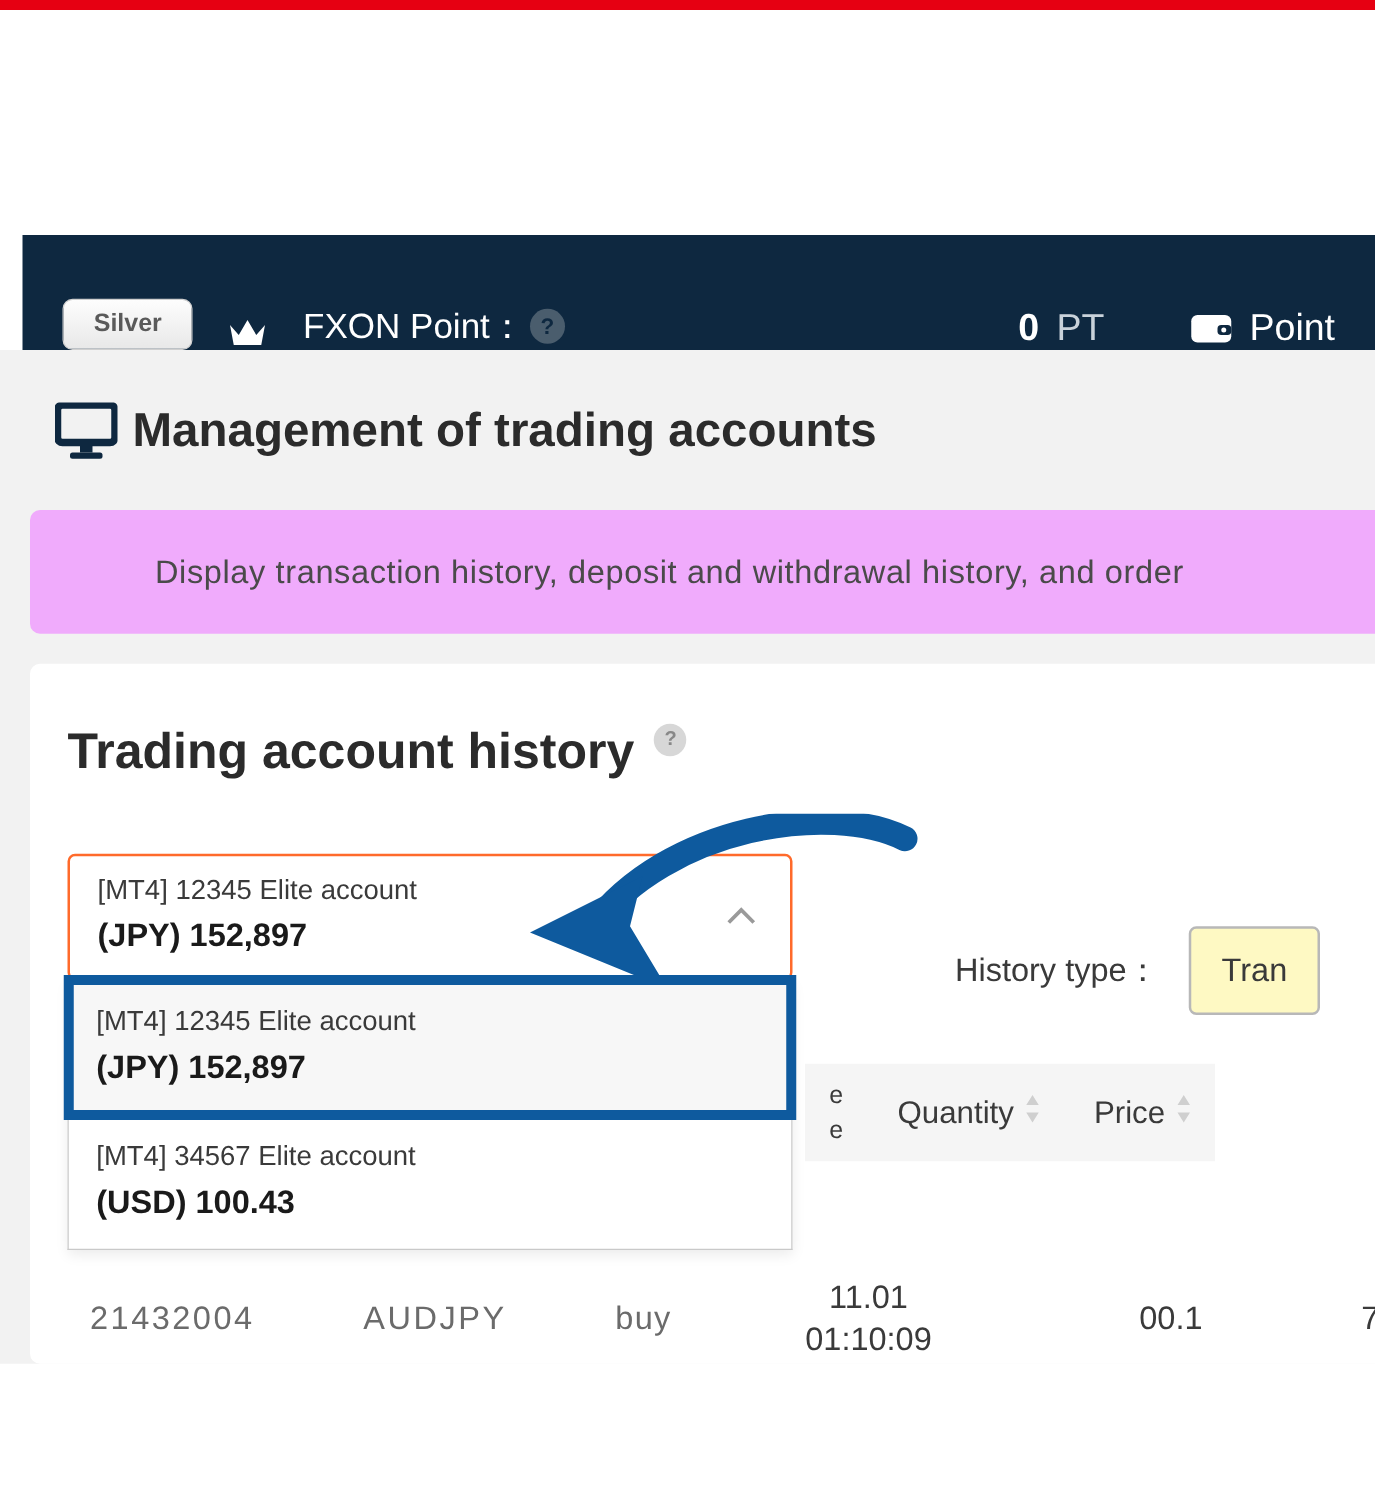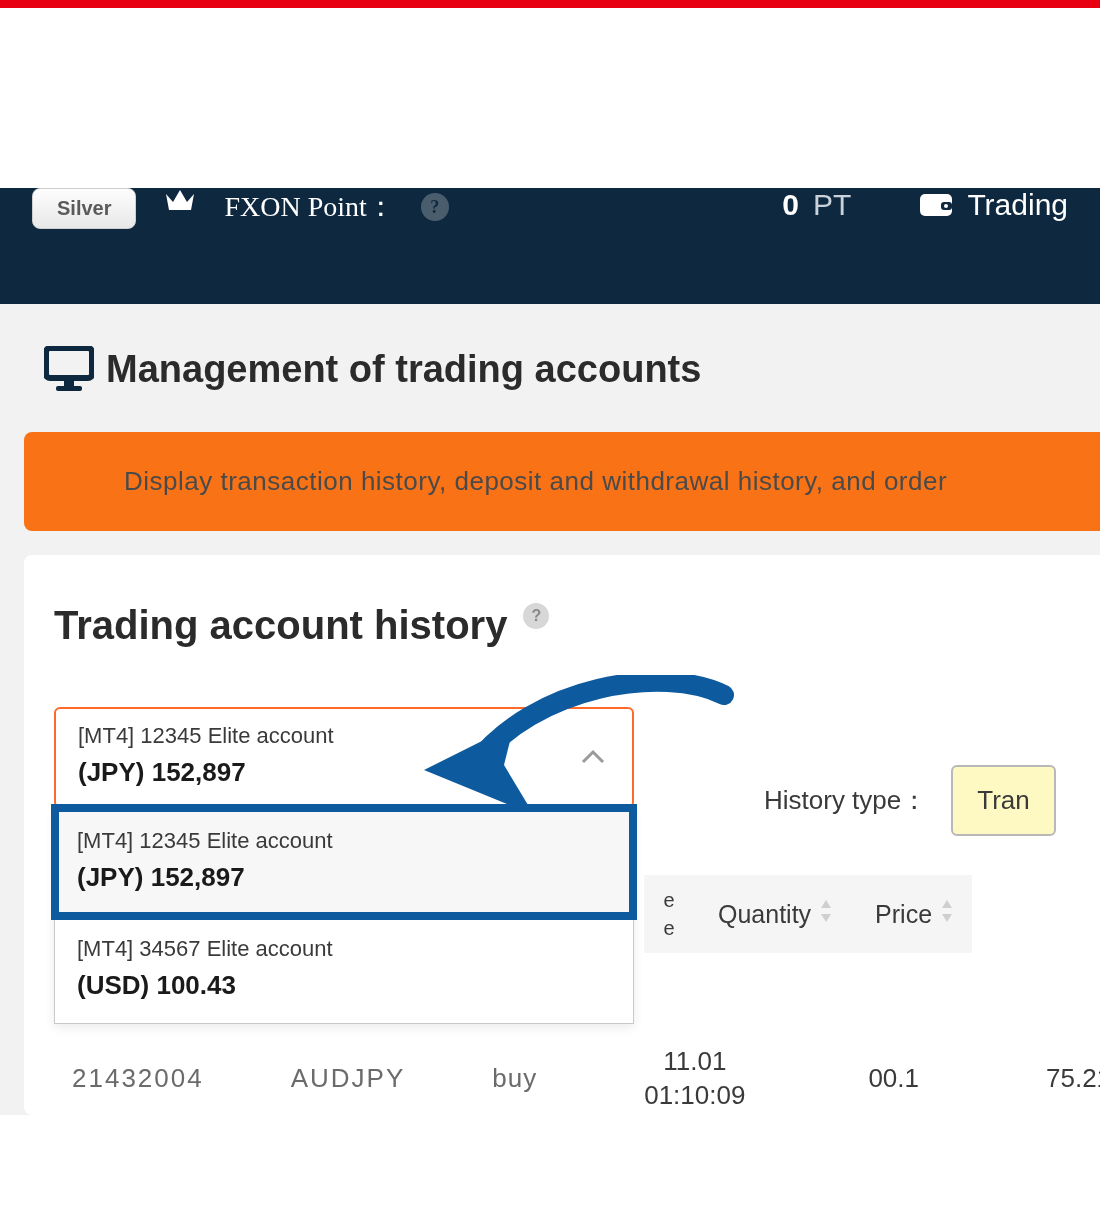--- a/index.html
+++ b/index.html
@@ -13,39 +13,40 @@
   }
   .red-bar {
     height: 8px;
     background: #e60012;
     width: 100%;
   }
   .spacer-top { height: 180px; background:#fff; }
 
   .topbar {
     background: #0e2840;
-    height: 116px;
+    height: 92px;
     display: flex;
-    align-items: flex-start;
+    align-items: flex-end;
     padding: 0 32px;
     color: #ffffff;
     gap: 28px;
     position: relative;
+    margin-left: 18px;
   }
   .badge-silver {
     background: linear-gradient(#fdfdfd,#e8e8e8);
     color: #5a5a5a;
     font-weight: 700;
     font-size: 20px;
     padding: 8px 24px;
     border-radius: 8px;
     border:1px solid #cfcfcf;
   }
   .crown-icon { display:inline-flex; }
-  .point-label { font-size: 28px; font-weight: 500; color:#fff; display:flex; align-items:center; gap:26px;font-family:Liberation Serif, serif;}
+  .point-label { font-size: 28px; font-weight: 500; color:#fff; display:flex; align-items:center; gap:4px;}
   .help-circle {
     width:28px; height:28px; border-radius:50%;
     background:#4a5d6d; color:#0e2840; display:inline-flex;
     align-items:center; justify-content:center; font-weight:700; font-size:18px;
   }
   .pt-group { margin-left:auto; display:flex; align-items:center; gap:14px; font-size:30px;}
   .pt-value { font-weight:700; }
   .pt-unit { font-weight:500; color:#c9d2da; }
   .wallet-group { display:flex; align-items:center; gap:14px; font-size:30px; margin-left:40px;}
   .wallet-icon { display:inline-flex; }
@@ -53,21 +54,21 @@
   .page-body { background:#f2f2f2; padding: 0 0 0 24px; }
 
   .page-header {
     display:flex; align-items:center; gap:12px;
     padding: 42px 20px 40px 20px;
   }
   .monitor-icon { display:inline-flex; color:#0e2840; }
   .page-title { font-size:38px; font-weight:800; color:#2b2b2b; }
 
   .card {
-    background:#f97316;
+    background:#f0abfc;
     border-radius:8px 0 0 8px;
     padding: 34px 0 34px 100px;
     margin-bottom: 24px;
   }
   .desc-text { font-size:26px; color:#4a4a4a; letter-spacing:0.5px; white-space:nowrap; }
 
   .card2 {
     background:#ffffff;
     border-radius:8px 0 0 8px;
     padding: 48px 0 0 30px;
@@ -155,21 +156,21 @@
     display:flex;
     font-size:26px;
     color:#3a3a3a;
     gap: 87px;
     align-items:center;
   }
   .cell-order { letter-spacing:2px; color:#6b6b6b;}
   .cell-sym { letter-spacing:2px; color:#6b6b6b;}
   .cell-type { color:#6b6b6b; letter-spacing:1px;}
   .cell-dt { text-align:center; line-height:1.3; margin-left:20px;}
-  .cell-qty { margin-left:36px;}
+  .cell-qty { margin-left:79px;}
   .cell-price { margin-left:40px;}
 
   .arrow-annot {
     position:absolute;
     left:380px; top:120px;
     pointer-events:none;
   }
 </style>
 </head>
 <body>
@@ -196,21 +197,21 @@
   </div>
 
   <div class="wallet-group">
     <span class="wallet-icon">
       <svg width="34" height="28" viewBox="0 0 34 28">
           <rect x="1" y="3" width="32" height="22" rx="5" fill="#ffffff"></rect>
           <rect x="22" y="11" width="11" height="8" rx="3" fill="#0e2840"></rect>
           <circle cx="27" cy="15" r="2" fill="#ffffff"></circle>
         </svg>
     </span>
-    <span>Trading</span>
+    <span>Point</span>
   </div>
 </div>
 
 <div class="page-body">
 
   <div class="page-header">
     <span class="monitor-icon">
       <svg width="50" height="46" viewBox="0 0 50 46">
           <rect x="2" y="2" width="46" height="30" rx="4" fill="none" stroke="#0e2840" stroke-width="6"></rect>
           <rect x="20" y="34" width="10" height="6" fill="#0e2840"></rect>

